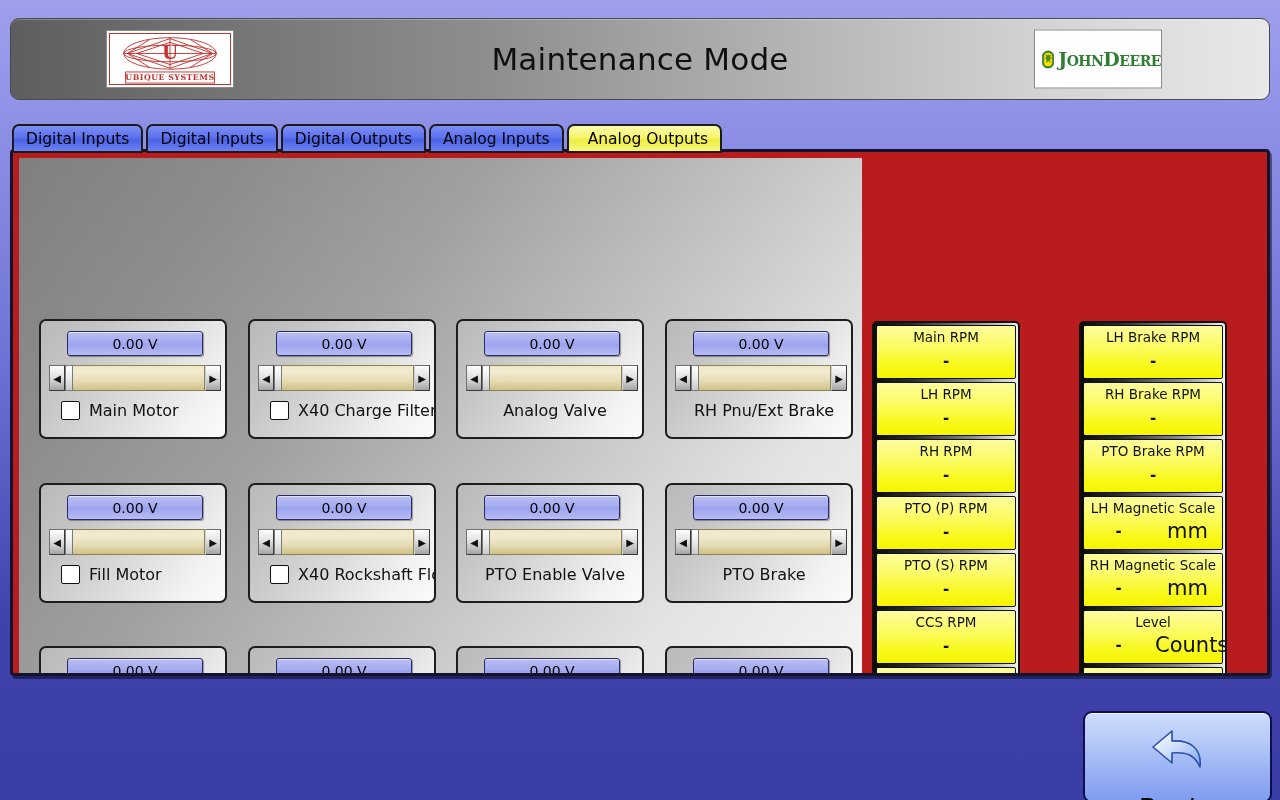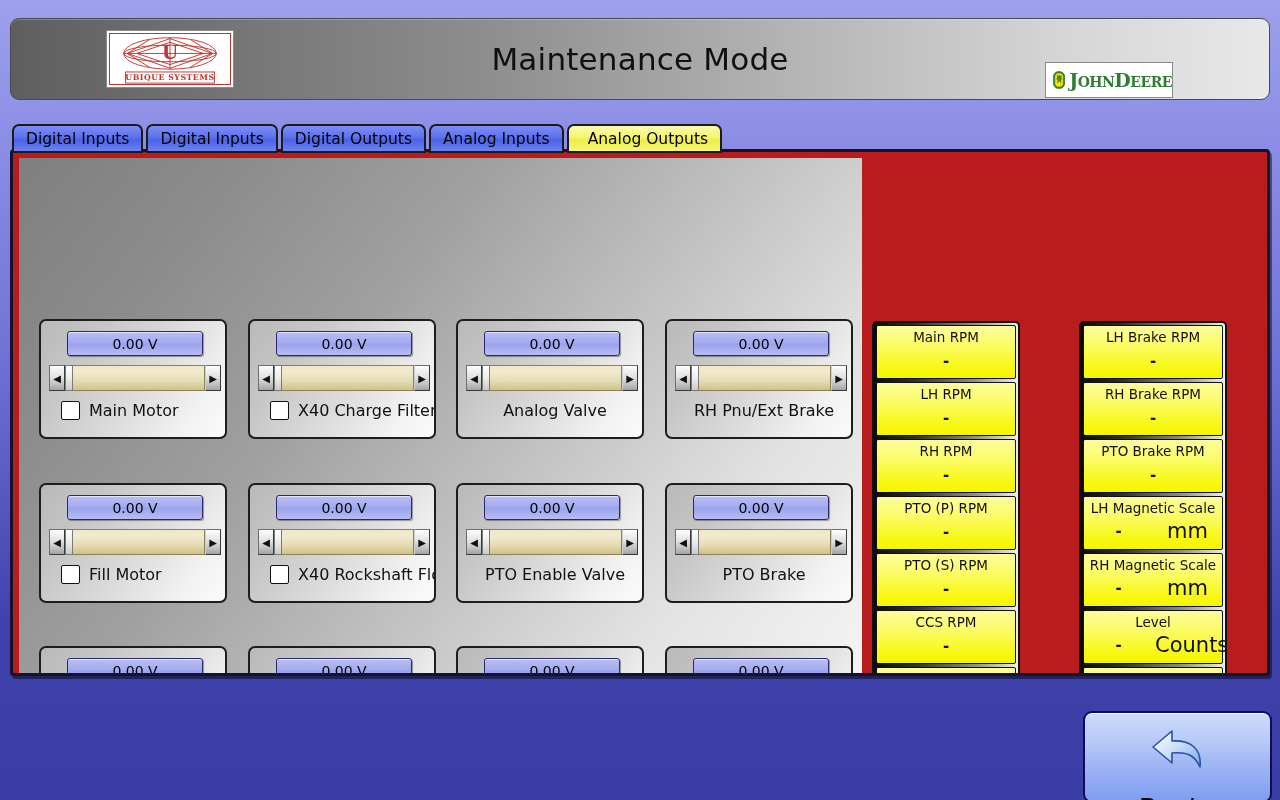--- a/index.html
+++ b/index.html
@@ -36,21 +36,21 @@
     font-weight: 400;
     letter-spacing: .2px;
   }
   .logo-box {
     position: absolute;
     top: 50%; transform: translateY(-50%);
     background: #ffffff;
     border: 1px solid #8a8a8a;
   }
   .logo-left { left: 95px; width: 128px; height: 58px; padding: 2px; }
-  .logo-right { right: 96px; width: 128px; height: 36px; margin-top: 21px; }
+  .logo-right { right: 107px; width: 128px; height: 59px; }
 
   
   .ubq { position: relative; width: 100%; height: 100%; border: 1px solid #c3332f; }
   .ubq svg { display: block; width: 100%; height: 100%; }
 
   
   .jd { position: relative; width: 100%; height: 100%; display: flex; align-items: center; padding-left: 7px; }
   .jd svg { display:block; }
   .jd-text {
     font-family: "DejaVu Serif", "Liberation Serif", serif;

